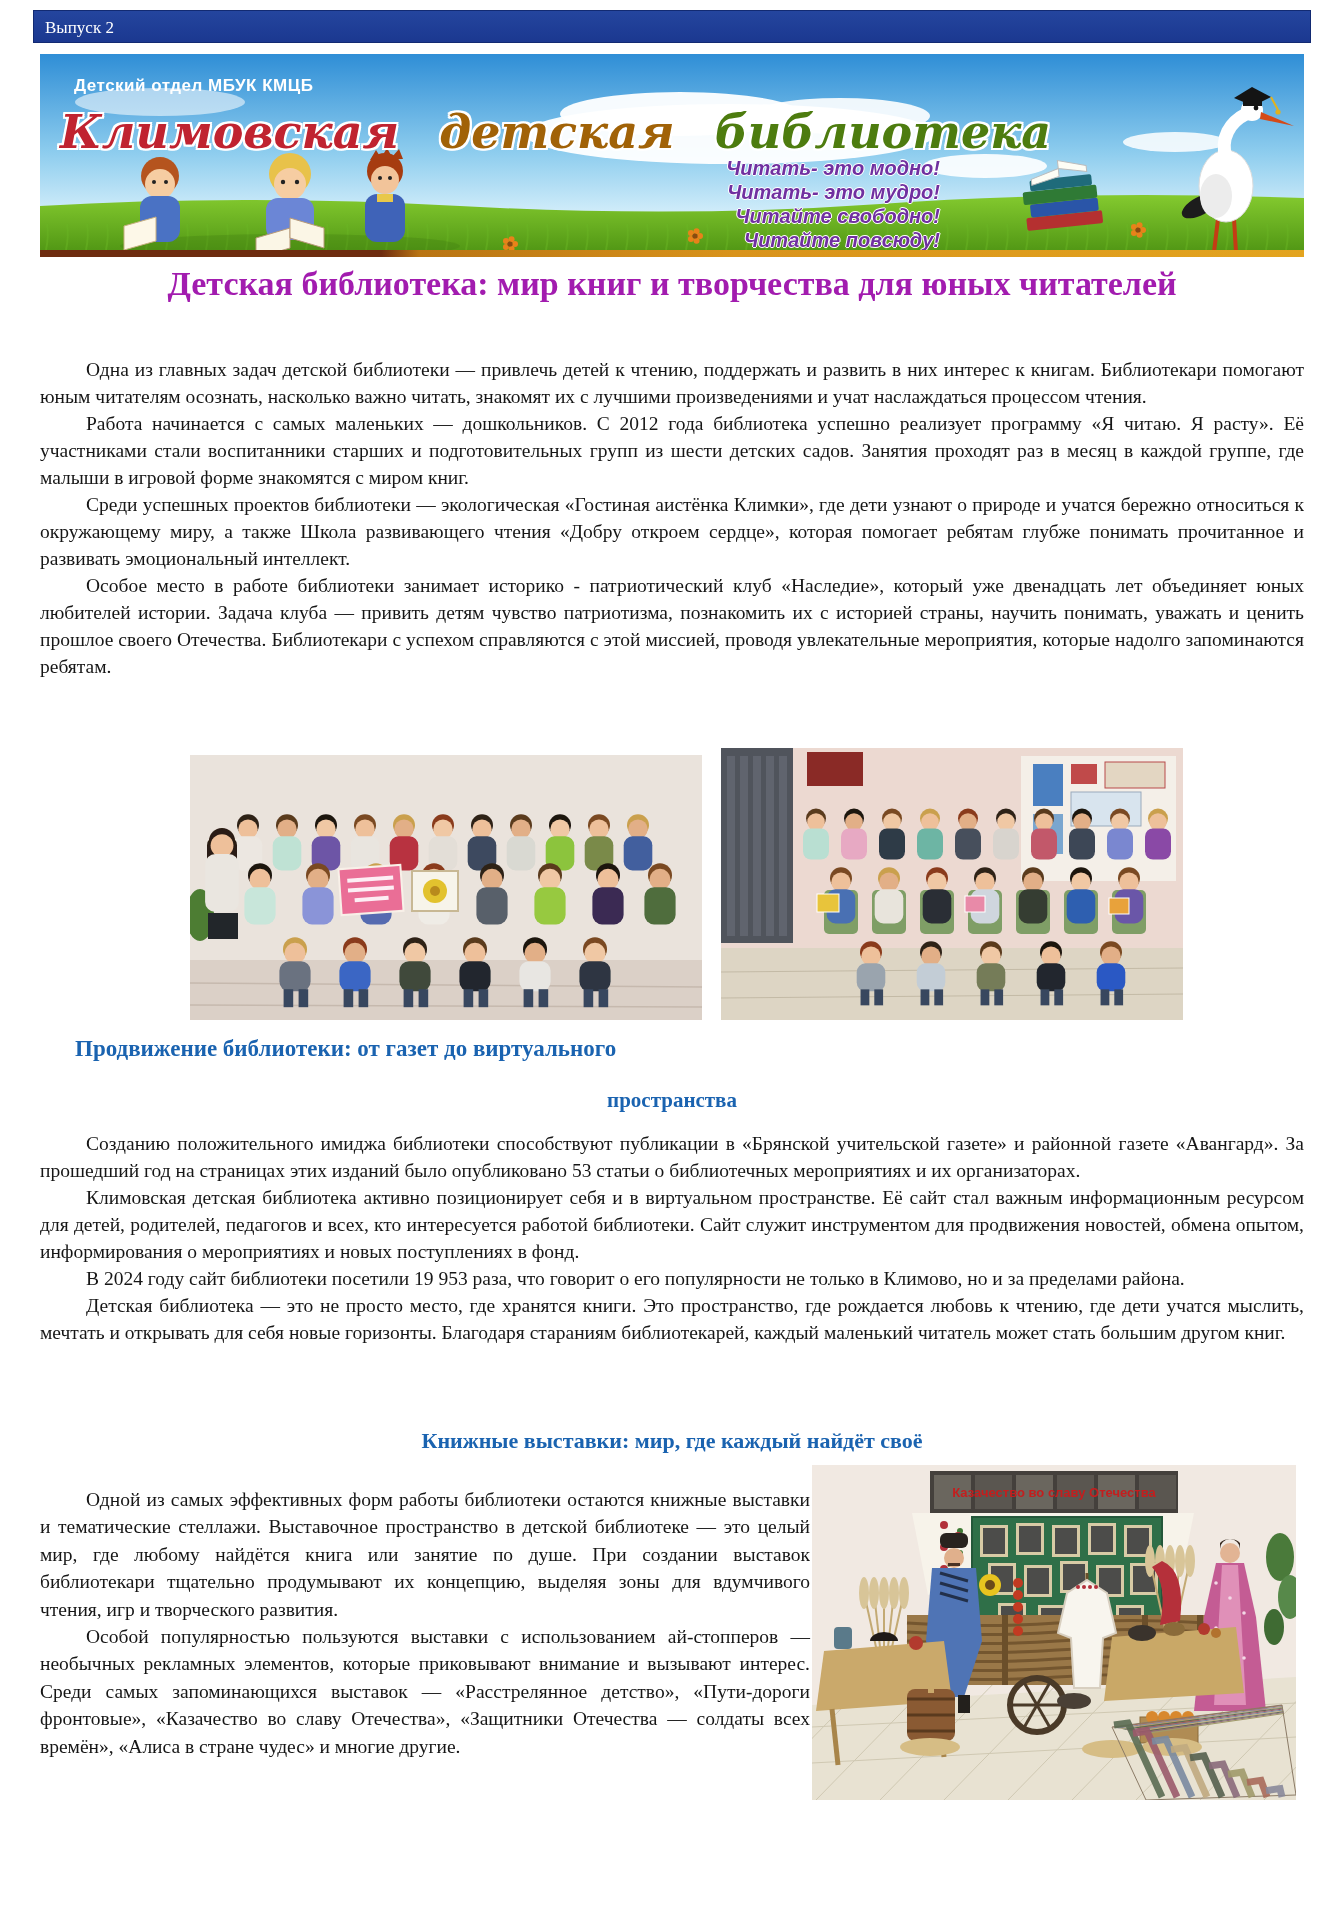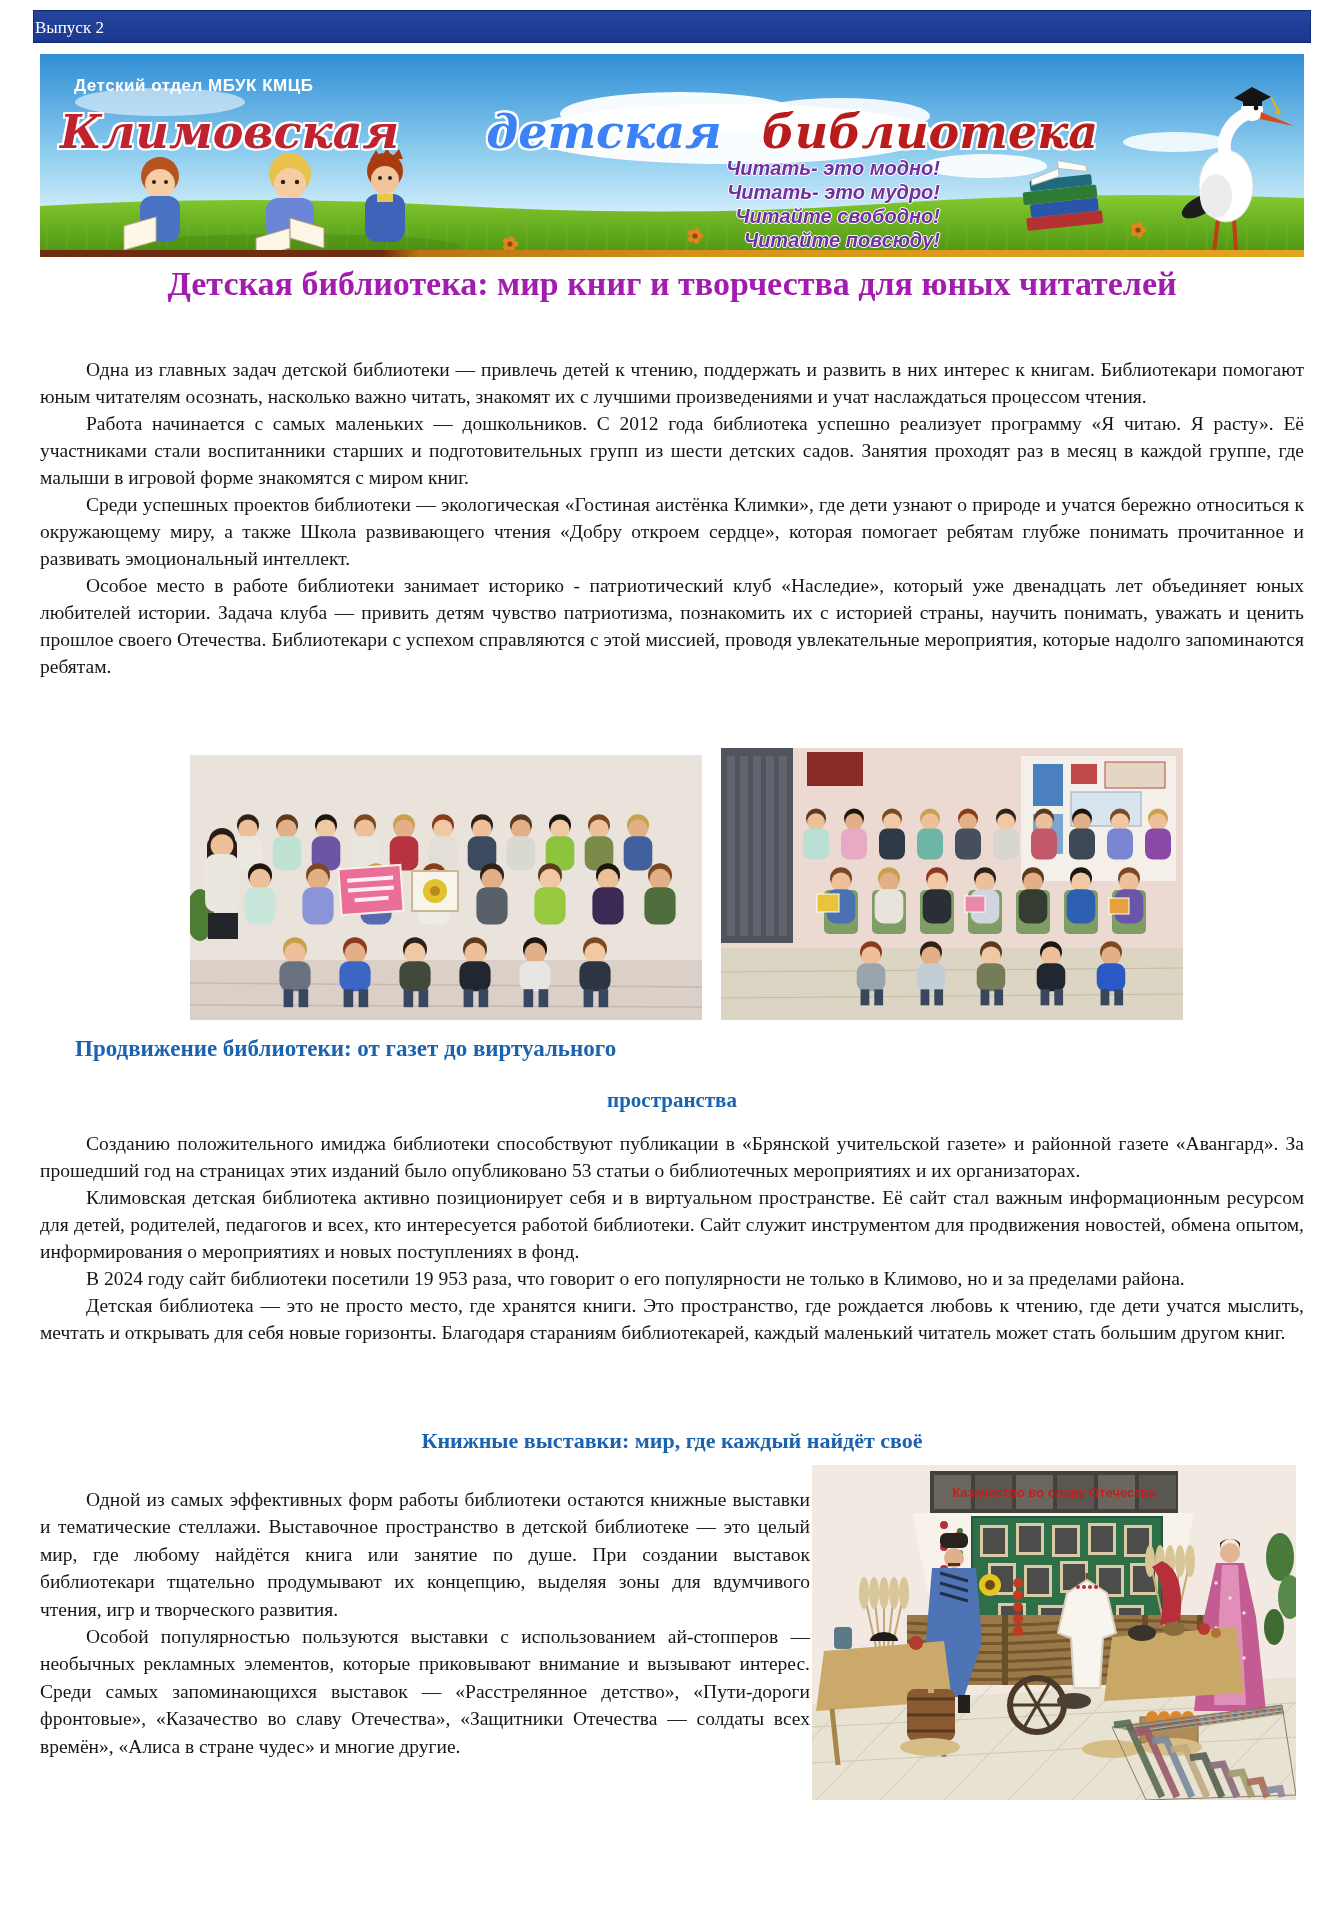--- a/index.html
+++ b/index.html
@@ -2,35 +2,35 @@
 <html><head>
 <meta charset="utf-8">
 <style>
   html,body{margin:0;padding:0;background:#ffffff;}
   #page{position:relative;width:1344px;height:1920px;background:#ffffff;overflow:hidden;
         font-family:"Liberation Serif", serif;color:#161616;}
 
   
   #masthead{position:absolute;left:33px;top:10px;width:1278px;height:33px;
             background:linear-gradient(#24459e,#1b3890);border:1px solid #122a72;
-            color:#ffffff;font-size:17px;line-height:33px;padding-left:1px;box-sizing:border-box;}
+            color:#ffffff;font-size:17px;line-height:33px;padding-left:11px;box-sizing:border-box;}
 
   
   #banner{position:absolute;left:40px;top:54px;width:1264px;height:203px;overflow:hidden;}
   #banner svg{position:absolute;left:0;top:0;}
   #banner-strip{position:absolute;left:0;bottom:0;width:100%;height:7px;
     background:linear-gradient(90deg,#6e2c10 0%,#6e2c10 27%,#b97413 30%,#d9931b 55%,#e3a41f 100%);}
   #dept{position:absolute;left:34px;top:22px;font-family:"Liberation Sans",sans-serif;
         font-weight:bold;font-size:17px;color:#ffffff;letter-spacing:.5px;}
   #script-title{position:absolute;left:20px;top:52px;display:flex;gap:40px;
         font-family:"DejaVu Serif",serif;font-style:italic;font-weight:bold;font-size:46px;line-height:52px;}
   #script-title .w{text-shadow:-2px 0 #fff,2px 0 #fff,0 -2px #fff,0 2px #fff,-2px -2px #fff,2px 2px #fff,-2px 2px #fff,2px -2px #fff;}
   #script-w1{color:#c02330;}
-  #script-w2{color:#3b82f6;margin-left:47px;}
-  #script-w3{color:#b91c1c;}
+  #script-w2{color:#a16207;}
+  #script-w3{color:#4d7c0f;}
   #slogans{position:absolute;left:600px;top:102px;width:300px;text-align:right;
         font-family:"Liberation Sans",sans-serif;font-weight:bold;font-style:italic;
         font-size:20px;line-height:24px;color:#7030a0;
         text-shadow:-1px 0 #fff,1px 0 #fff,0 -1px #fff,0 1px #fff;}
 
   
   #article-title{position:absolute;left:40px;top:264px;width:1264px;text-align:center;
         font-weight:bold;font-size:34px;line-height:40px;color:#a21caf;}
   .bodytext{font-size:19.5px;line-height:27px;text-align:justify;}
   .bodytext p{margin:0;text-indent:46px;}

